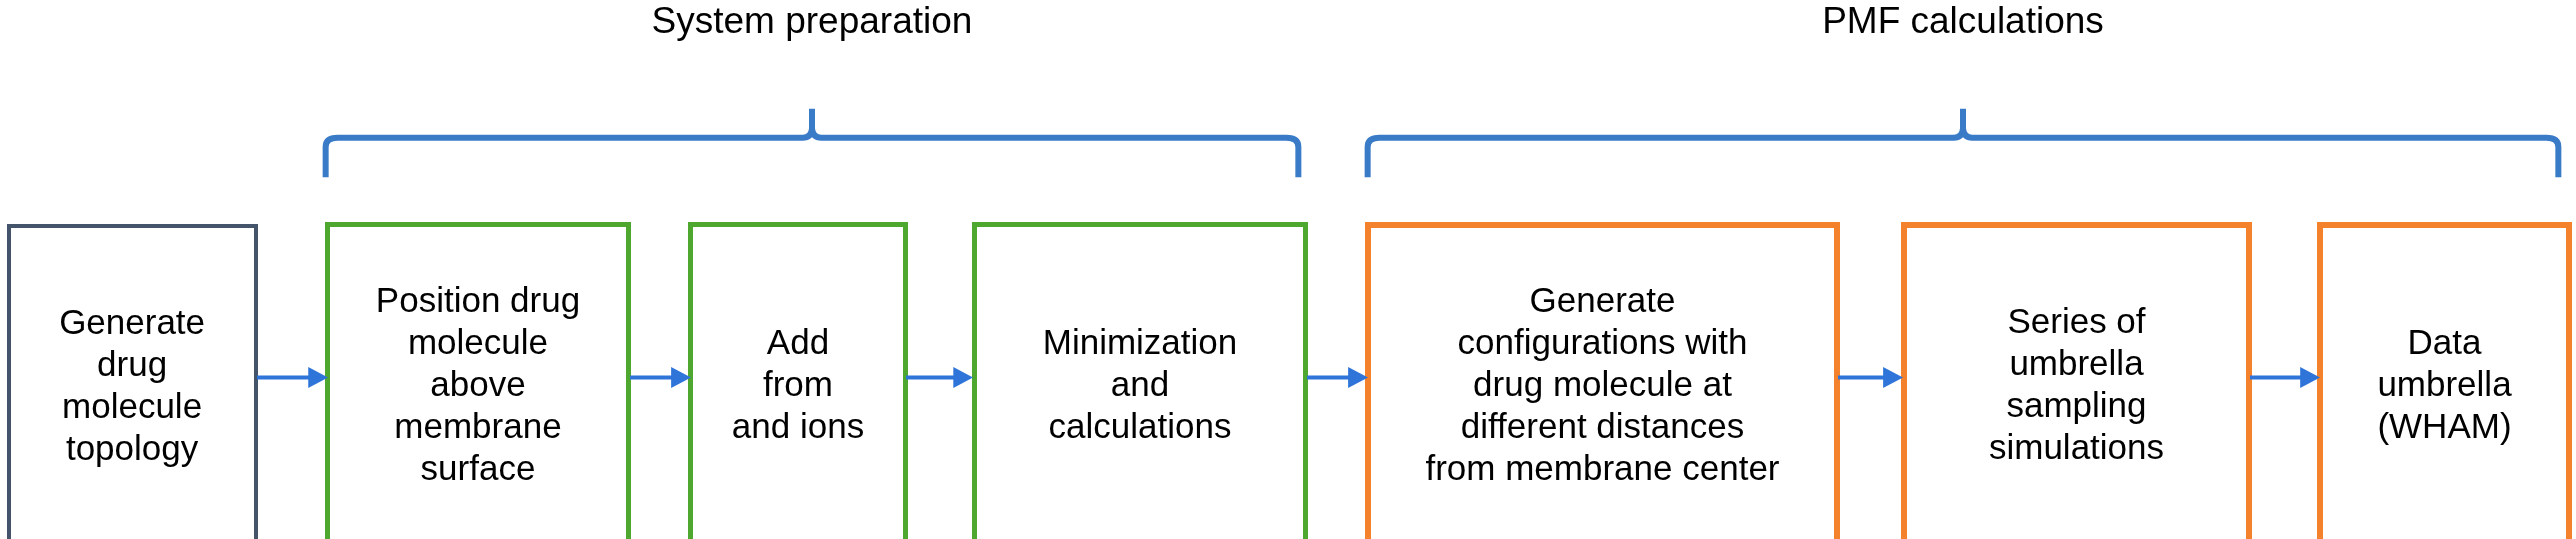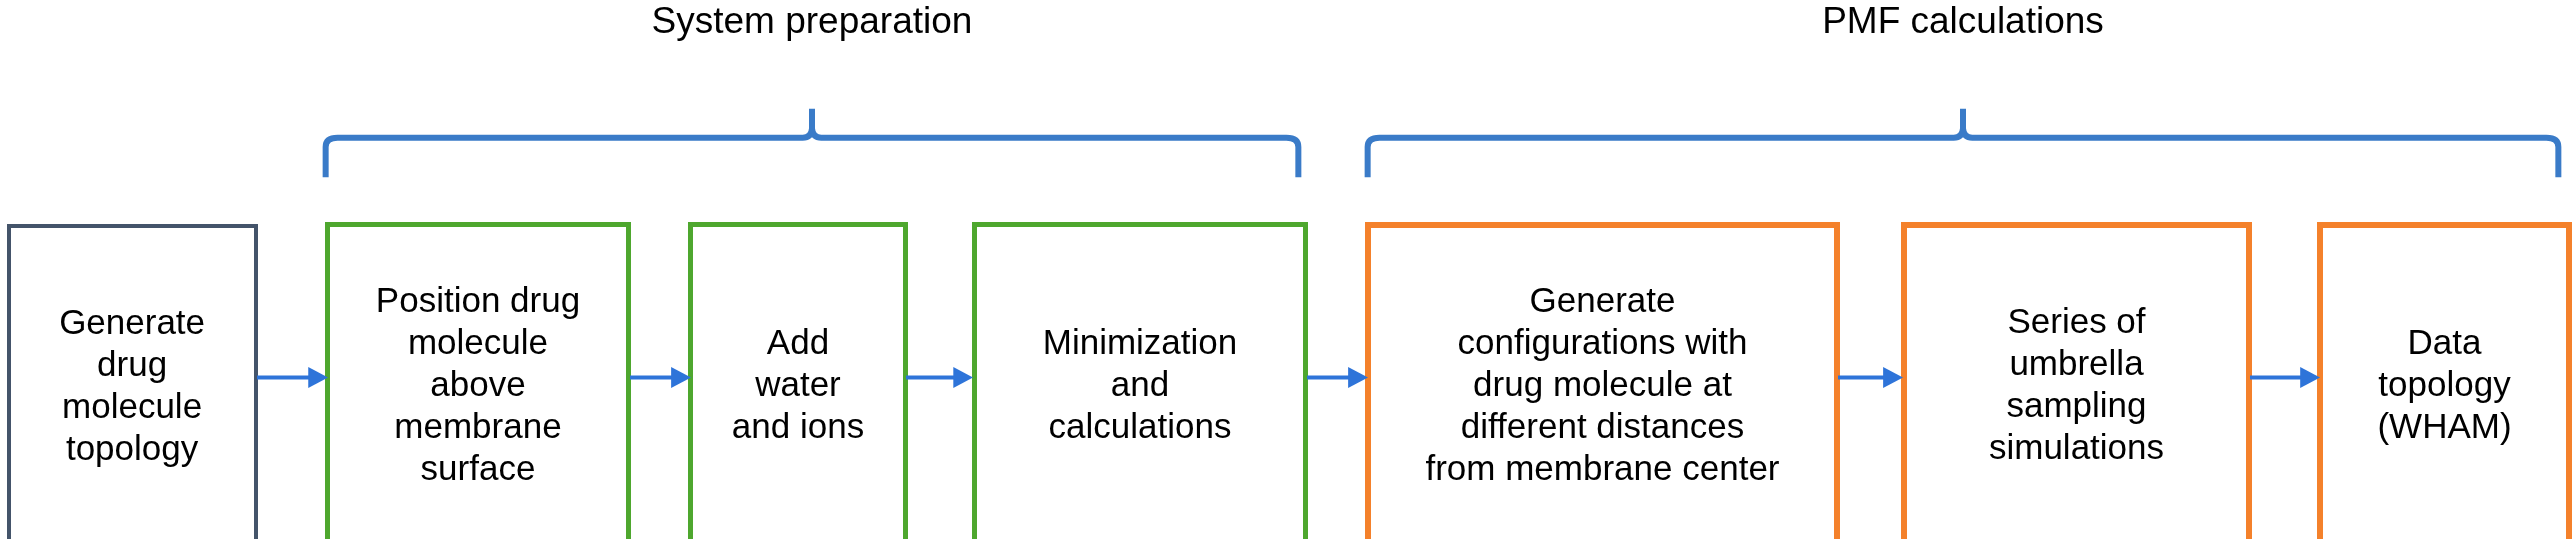--- a/index.html
+++ b/index.html
@@ -109,21 +109,21 @@
   <div class="box green" style="left:325px; top:222px; width:306px; height:323px;">
     <span class="txt">Position drug
 molecule
 above
 membrane
 surface</span>
   </div>
 
   <div class="box green" style="left:688px; top:222px; width:220px; height:323px;">
     <span class="txt">Add
-water
+from
 and ions</span>
   </div>
 
   <div class="box green" style="left:972px; top:222px; width:336px; height:323px;">
     <span class="txt">Minimization
 and
 calculations</span>
   </div>
 
   <div class="box orange" style="left:1365px; top:222px; width:475px; height:323px;">
@@ -136,21 +136,21 @@
 
   <div class="box orange" style="left:1901px; top:222px; width:351px; height:323px;">
     <span class="txt">Series of
 umbrella
 sampling
 simulations</span>
   </div>
 
   <div class="box orange" style="left:2317px; top:222px; width:255px; height:323px;">
     <span class="txt">Data
-topology
+umbrella
 (WHAM)</span>
   </div>
 
   <div class="arrow" style="left:257px; top:363px; width:71px;">
     <svg viewBox="0 0 108 44" preserveAspectRatio="none">
       <line x1="0" y1="22" x2="82" y2="22" stroke="#2E74D9" stroke-width="6"></line>
       <path d="M 78 6 L 108 22 L 78 38 Z" fill="#2E74D9"></path>
     </svg>
   </div>
 

